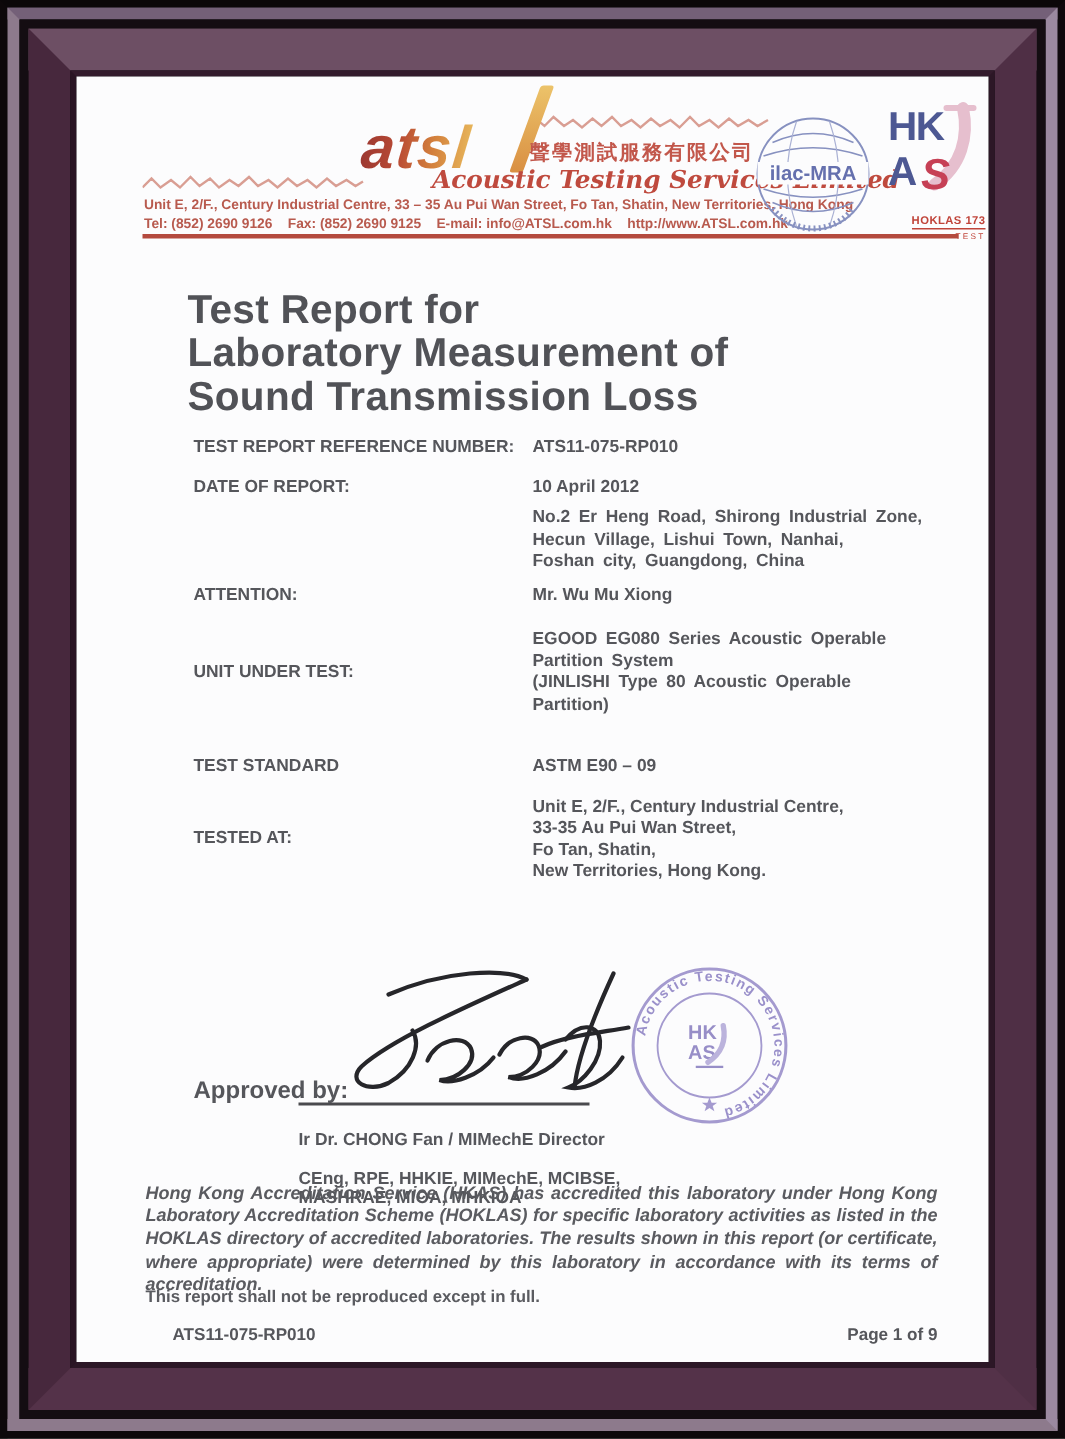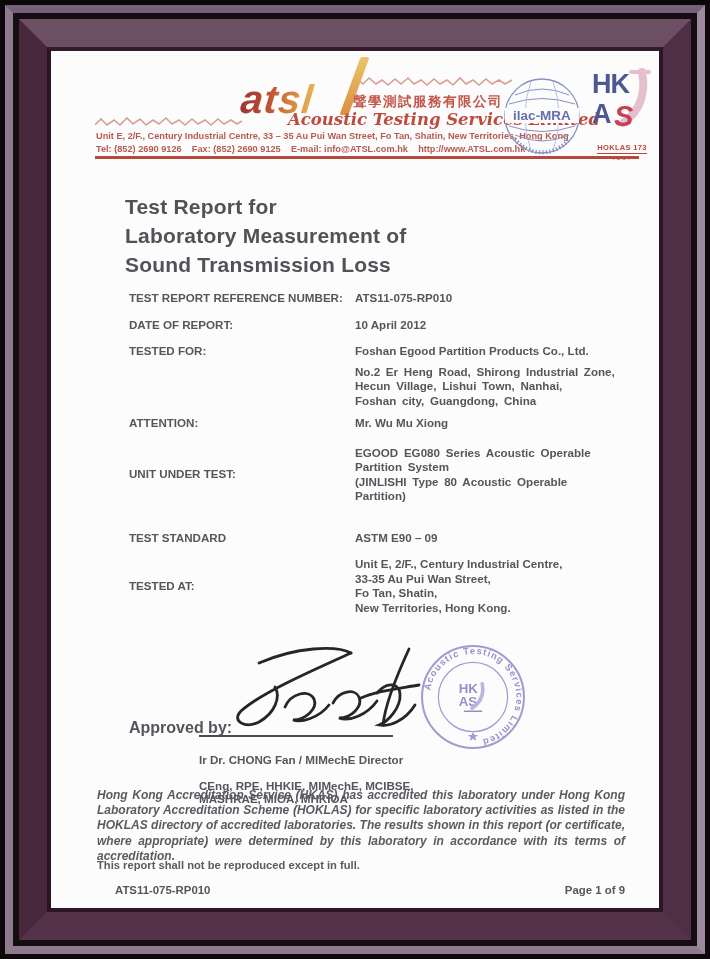--- a/index.html
+++ b/index.html
@@ -25,26 +25,26 @@
       background:linear-gradient(180deg,#ecc36a,#d98f42);transform:skewX(-20deg);border-radius:2px;}
   .zh-name{position:absolute;left:302px;top:42px;font-size:13.5px;font-weight:700;color:#c2574b;
       letter-spacing:1.5px;white-space:pre;}
   .en-name{position:absolute;left:237px;top:59px;font-family:"DejaVu Serif",serif;font-style:italic;
       font-weight:700;font-size:16.5px;color:#bf4a3e;white-space:pre;}
   .hdr-addr{position:absolute;left:45px;top:80px;width:418px;text-align:center;font-size:9.2px;
       font-weight:700;color:#b85a4e;white-space:pre;}
   .hdr-contact{position:absolute;left:45px;top:93px;width:418px;text-align:center;font-size:9.2px;
       font-weight:700;color:#b85a4e;white-space:pre;}
   .red-rule{position:absolute;left:44px;top:105px;width:544px;height:2.5px;background:#b44a3e;}
-  .hoklas-box{position:absolute;left:536px;top:85px;width:70px;text-align:center;color:#c0443a;}
+  .hoklas-box{position:absolute;left:536px;top:85px;width:70px;text-align:right;color:#c0443a;}
   .hoklas-label{font-size:7.5px;font-weight:700;display:inline-block;border-bottom:1px solid #c0443a;
       padding-bottom:1px;letter-spacing:.3px;}
   .hoklas-sub{font-size:5.5px;letter-spacing:1.5px;margin-top:1px;}
   
-  .title{position:absolute;left:74px;top:141px;font-size:21px;font-weight:700;color:#515257;
+  .title{position:absolute;left:74px;top:141px;font-size:27px;font-weight:700;color:#515257;
       line-height:29px;white-space:pre-line;letter-spacing:.2px;}
   
   .fields{position:absolute;left:78px;top:240px;width:486px;font-size:11.6px;font-weight:700;
       line-height:14.5px;color:#55565b;}
   .frow{display:flex;align-items:center;}
   .flabel{flex:0 0 226px;}
   .fval{flex:1;white-space:pre-line;}
   .just{word-spacing:2.5px;}
   .mt12{margin-top:12px}.mt6{margin-top:6px}.mt8{margin-top:8px}.mt9{margin-top:15px}.mt27{margin-top:27px}
   
@@ -118,24 +118,20 @@
 Sound Transmission Loss</div>
 
       <div class="fields">
         <div class="frow">
           <div class="flabel">TEST REPORT REFERENCE NUMBER:</div>
           <div class="fval">ATS11-075-RP010</div>
         </div>
         <div class="frow mt12">
           <div class="flabel">DATE OF REPORT:</div>
           <div class="fval">10 April 2012</div>
-        </div>
-        <div class="frow mt12">
-          <div class="flabel">TESTED FOR:</div>
-          <div class="fval">Foshan Egood Partition Products Co., Ltd.</div>
         </div>
         <div class="frow mt6">
           <div class="flabel"></div>
           <div class="fval just">No.2 Er Heng Road, Shirong Industrial Zone,
 Hecun Village, Lishui Town, Nanhai,
 Foshan city, Guangdong, China</div>
         </div>
         <div class="frow mt8">
           <div class="flabel">ATTENTION:</div>
           <div class="fval">Mr. Wu Mu Xiong</div>

